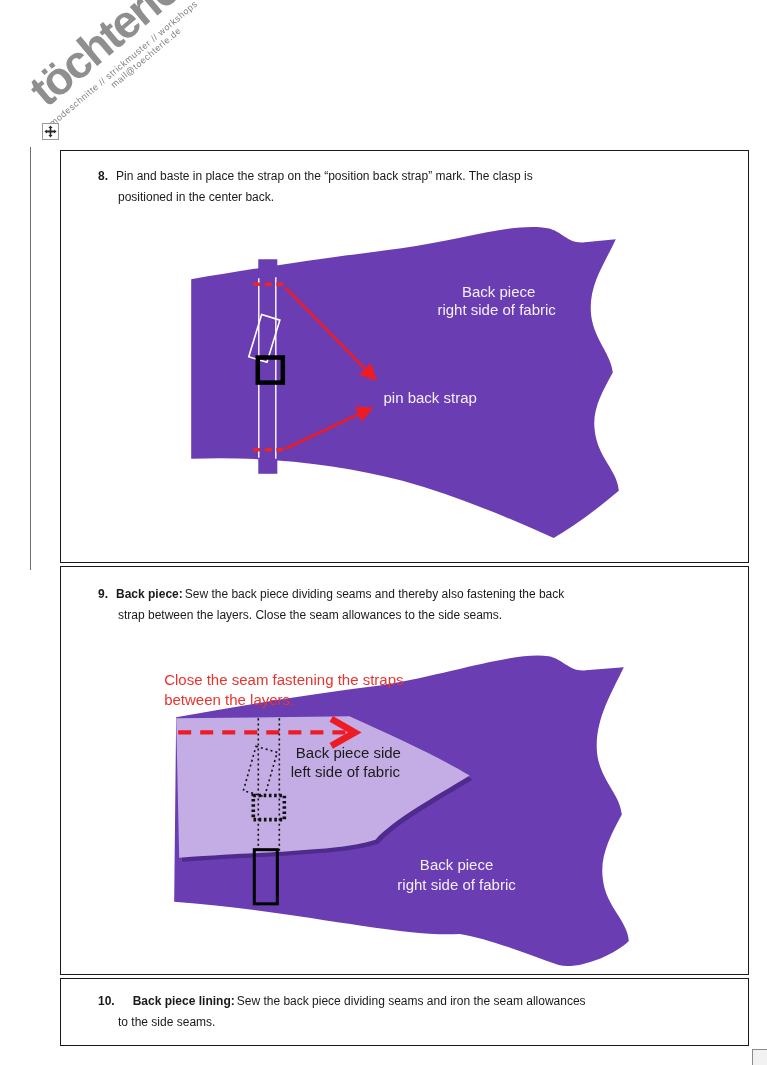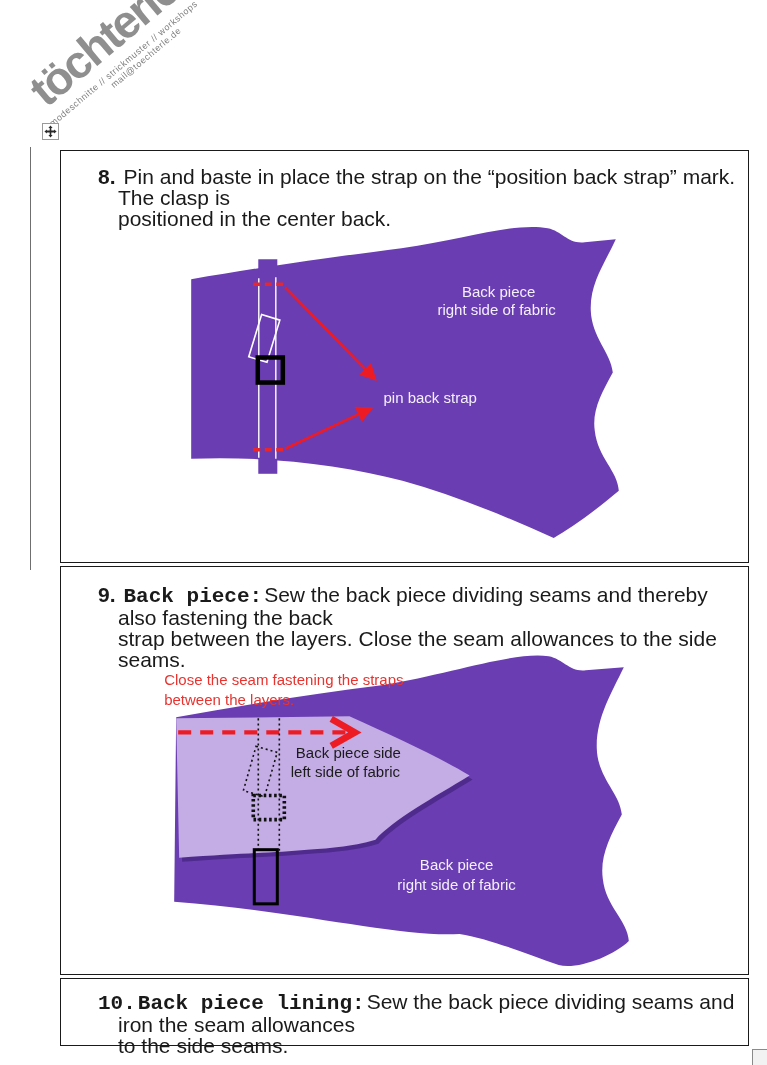--- a/index.html
+++ b/index.html
@@ -19,28 +19,28 @@
   .frame-line{position:absolute;left:30px;top:147px;width:1px;height:423px;background:#6f6f6f;}
   .corner-handle{position:absolute;left:752px;top:1049px;width:14px;height:15px;
                  border:1px solid #8a8a8a;background:#f2f2f2;}
 
   
   .box{position:absolute;left:60px;width:689px;border:1.5px solid #1a1a1a;background:#fff;box-sizing:border-box;}
   #box1{top:150px;height:413px;}
   #box2{top:566px;height:409px;}
   #box3{top:978px;height:68px;}
 
-  .step{margin:0;font-size:21px;line-height:21px;white-space:pre-line;
+  .step{margin:0;font-size:12px;line-height:21px;white-space:pre-line;
         padding-left:57px;padding-right:10px;text-indent:-20px;}
   #box1 .step{padding-top:15px;}
   #box2 .step{padding-top:17px;}
   #box3 .step{padding-top:12px;}
   .num{font-weight:bold;margin-right:8px;}
-  .num-tight{font-weight:bold;margin-right:2px;font-family:Liberation Mono, monospace;}
-  .lead{font-weight:bold;margin-right:2px;font-family:Liberation Mono, monospace;}
+  .num-tight{font-weight:bold;margin-right:18px;}
+  .lead{font-weight:bold;margin-right:2px;}
 
   .diagram{position:absolute;left:0;top:0;width:100%;height:100%;}
   svg text{font-family:"Liberation Sans",sans-serif;}
   .wlabel{fill:#f4effc;font-size:15px;}
   .dlabel{fill:#1b1b1b;font-size:15px;}
   .rcaption{fill:#e8332f;font-size:15px;}
 </style>
 </head>
 <body>
 

